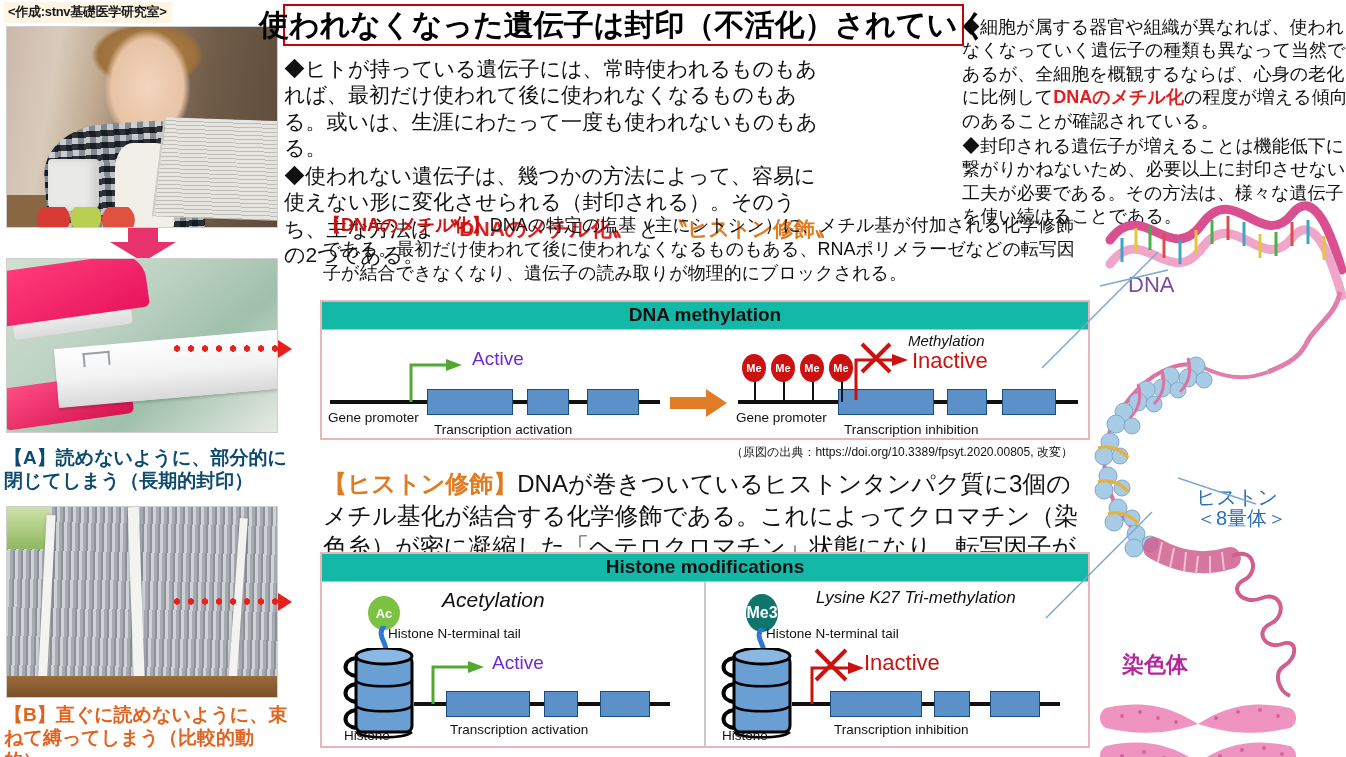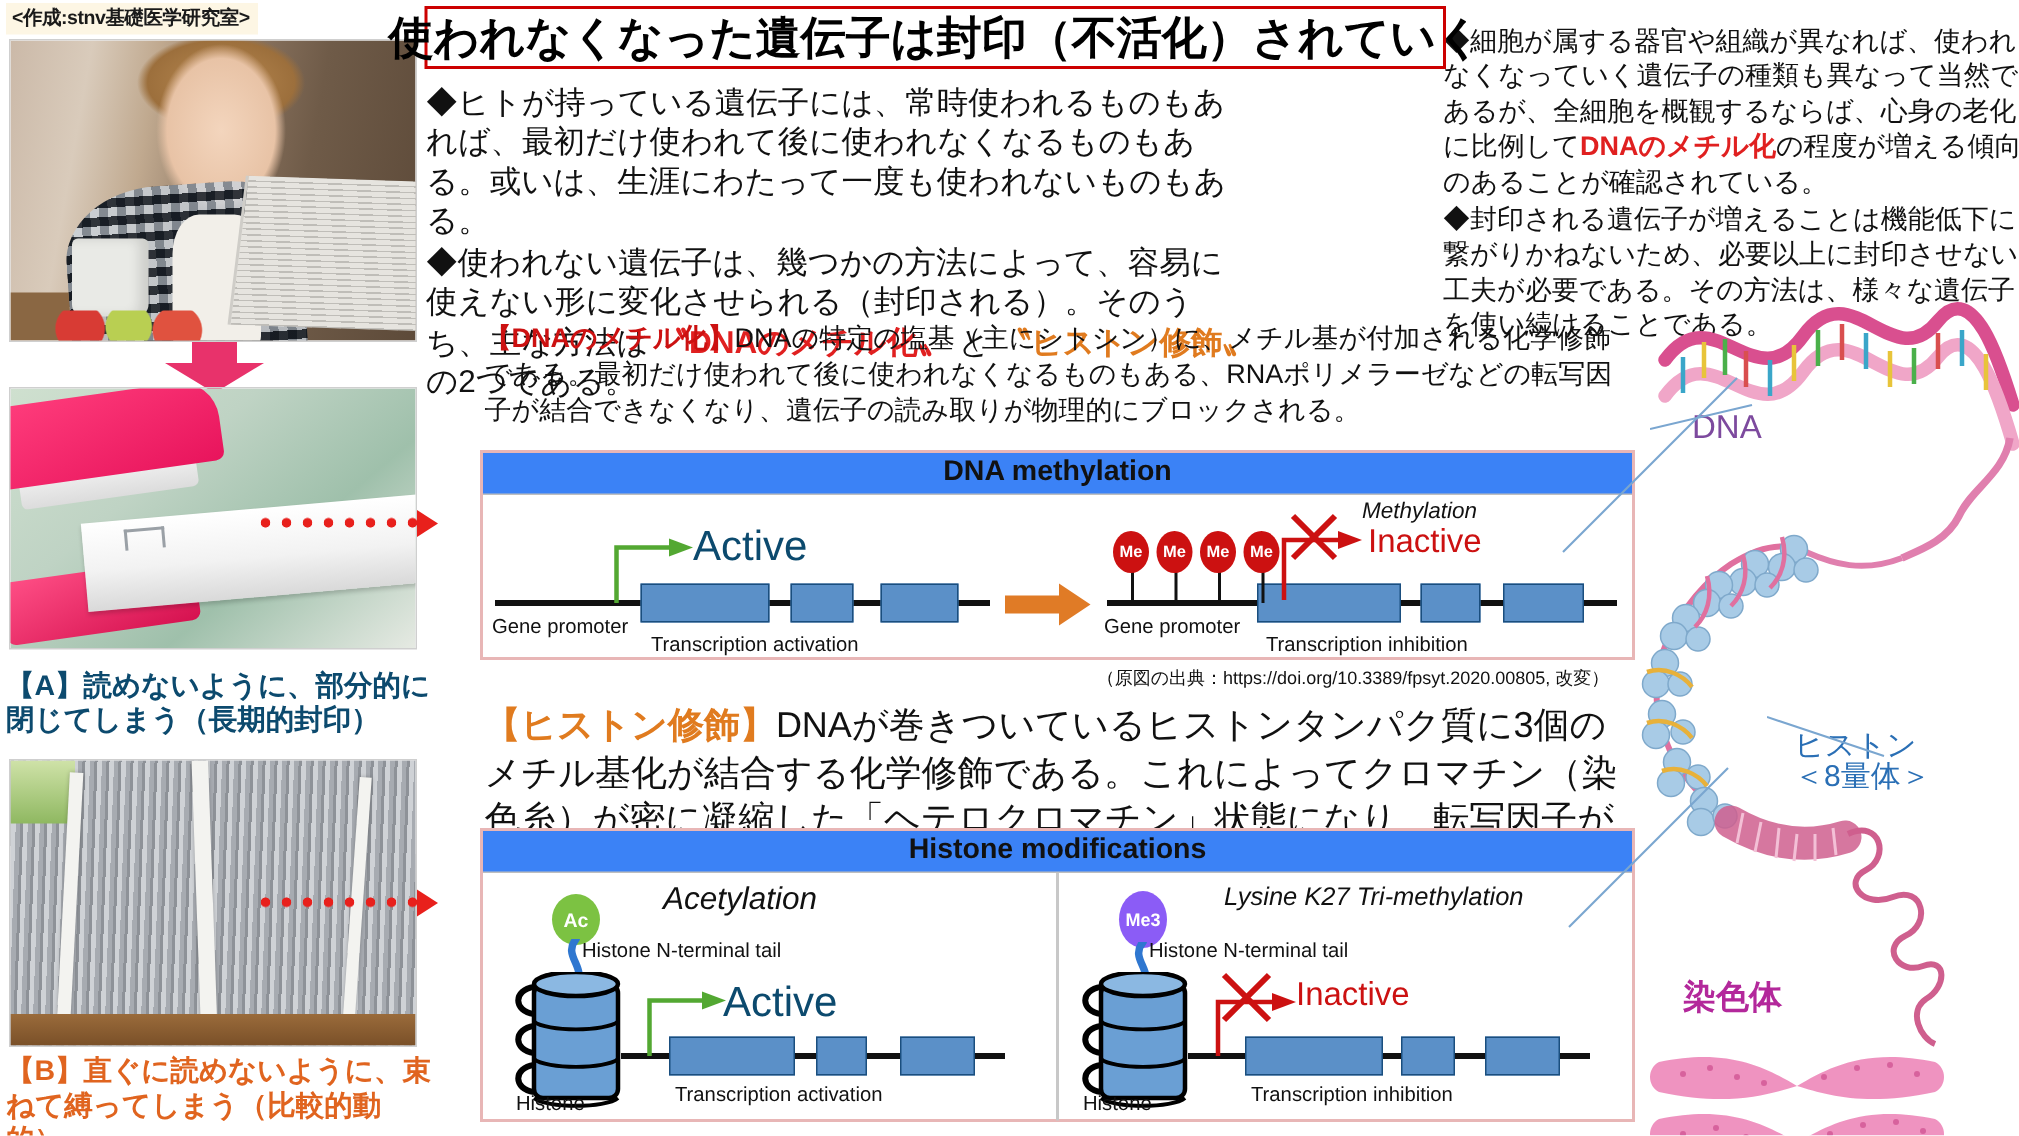--- a/index.html
+++ b/index.html
@@ -179,37 +179,37 @@
   
   #meth-desc { left:323px; top:214px; width:766px;
     font-size:18px; line-height:1.32; color:#111; }
   .lead-red  { color:#cc1111; font-weight:bold; }
   .lead-org  { color:#e07b1f; font-weight:bold; }
 
   .panel { border:2px solid #e8b6b6; background:#ffffff; position:absolute; }
   #panel-meth { left:320px; top:300px; width:770px; height:140px; }
   #panel-hist { left:320px; top:552px; width:770px; height:196px; }
   .panel-head {
-    background:#3b82f6; color:#111; font-weight:bold;
+    background:#14b8a6; color:#111; font-weight:bold;
     text-align:center; font-size:19px; padding:2px 0 3px;
     border-bottom:1px solid #bfbfbf;
   }
   .panel-body { position:relative; width:100%; }
   #panel-meth .panel-body { height:109px; }
   #panel-hist .panel-body { height:165px; display:flex; }
 
   #meth-source { left:712px; top:444px; width:380px;
     font-size:12px; color:#111; text-align:center; }
 
   
   .dna-line { position:absolute; height:4px; background:#111; }
   .exon { position:absolute; background:#5b90c8; border:1px solid #1a4e7e; height:26px; }
   .lbl { position:absolute; font-size:13.5px; color:#111; white-space:nowrap; }
   .lbl-it { position:absolute; font-size:15px; font-style:italic; color:#111; white-space:nowrap;}
-  .state-active { position:absolute; font-size:28px; color:#0c4a6e; white-space:nowrap; }
+  .state-active { position:absolute; font-size:19px; color:#6d28d9; white-space:nowrap;margin-left:10px; }
   .state-inactive { position:absolute; font-size:22px; color:#cc1111; white-space:nowrap; }
   .me-ball { position:absolute; width:24px; height:28px; border-radius:50%;
     background:#cc1111; color:#fff; font-size:11px; font-weight:bold;
     display:flex; align-items:center; justify-content:center; }
   .me-stem { position:absolute; width:2px; background:#111; }
 
   
   .hsub { flex:1 1 0; position:relative; }
   #hsub-left { border-right:2px solid #c8c8c8; }
 
@@ -371,21 +371,21 @@
         <path d="M3 44 L3 7 L40 7" stroke="#53a832" stroke-width="3" fill="none"></path>
         <polygon points="38,1 54,7 38,13" fill="#53a832"></polygon>
       </svg>
       <div class="state-active" style="left:160px; top:70px;">Active</div>
       <div class="lbl" style="left:128px; top:140px;">Transcription activation</div>
       <div class="lbl" style="left:22px; top:146px;">Histone</div>
     </div>
 
     <div class="hsub">
       <div class="lbl-it" style="left:110px; top:6px; font-size:17px;">Lysine K27 Tri-methylation</div>
-      <div class="abs" style="left:40px; top:12px; width:32px; height:38px; border-radius:50%; background:#8b5cf6; color:#fff; font-size:12px; font-weight:bold; display:flex; align-items:center; justify-content:center;">Me3</div>
+      <div class="abs" style="left:40px; top:12px; width:32px; height:38px; border-radius:50%; background:#0f766e; color:#fff; font-size:16px; font-weight:bold; display:flex; align-items:center; justify-content:center;">Me3</div>
       <svg class="abs" style="left:42px; top:46px; width:46px; height:62px;" viewBox="0 0 46 62">
         <path d="M14 0 C4 12, 24 20, 12 32 C2 44, 26 48, 30 60" stroke="#2f77d0" stroke-width="5" fill="none" stroke-linecap="round"></path>
       </svg>
       <div class="lbl" style="left:60px; top:44px;">Histone N-terminal tail</div>
 
       <svg class="abs" style="left:12px; top:66px; width:86px; height:92px;" viewBox="0 0 86 92">
         <path d="M16 10 C2 12, 2 26, 16 28" stroke="#000" stroke-width="4" fill="none"></path>
         <path d="M16 36 C2 38, 2 52, 16 54" stroke="#000" stroke-width="4" fill="none"></path>
         <path d="M16 62 C2 64, 2 78, 16 80" stroke="#000" stroke-width="4" fill="none"></path>
         <rect x="16" y="8" width="56" height="76" rx="6" fill="#6a9fd4" stroke="#000" stroke-width="3"></rect>

